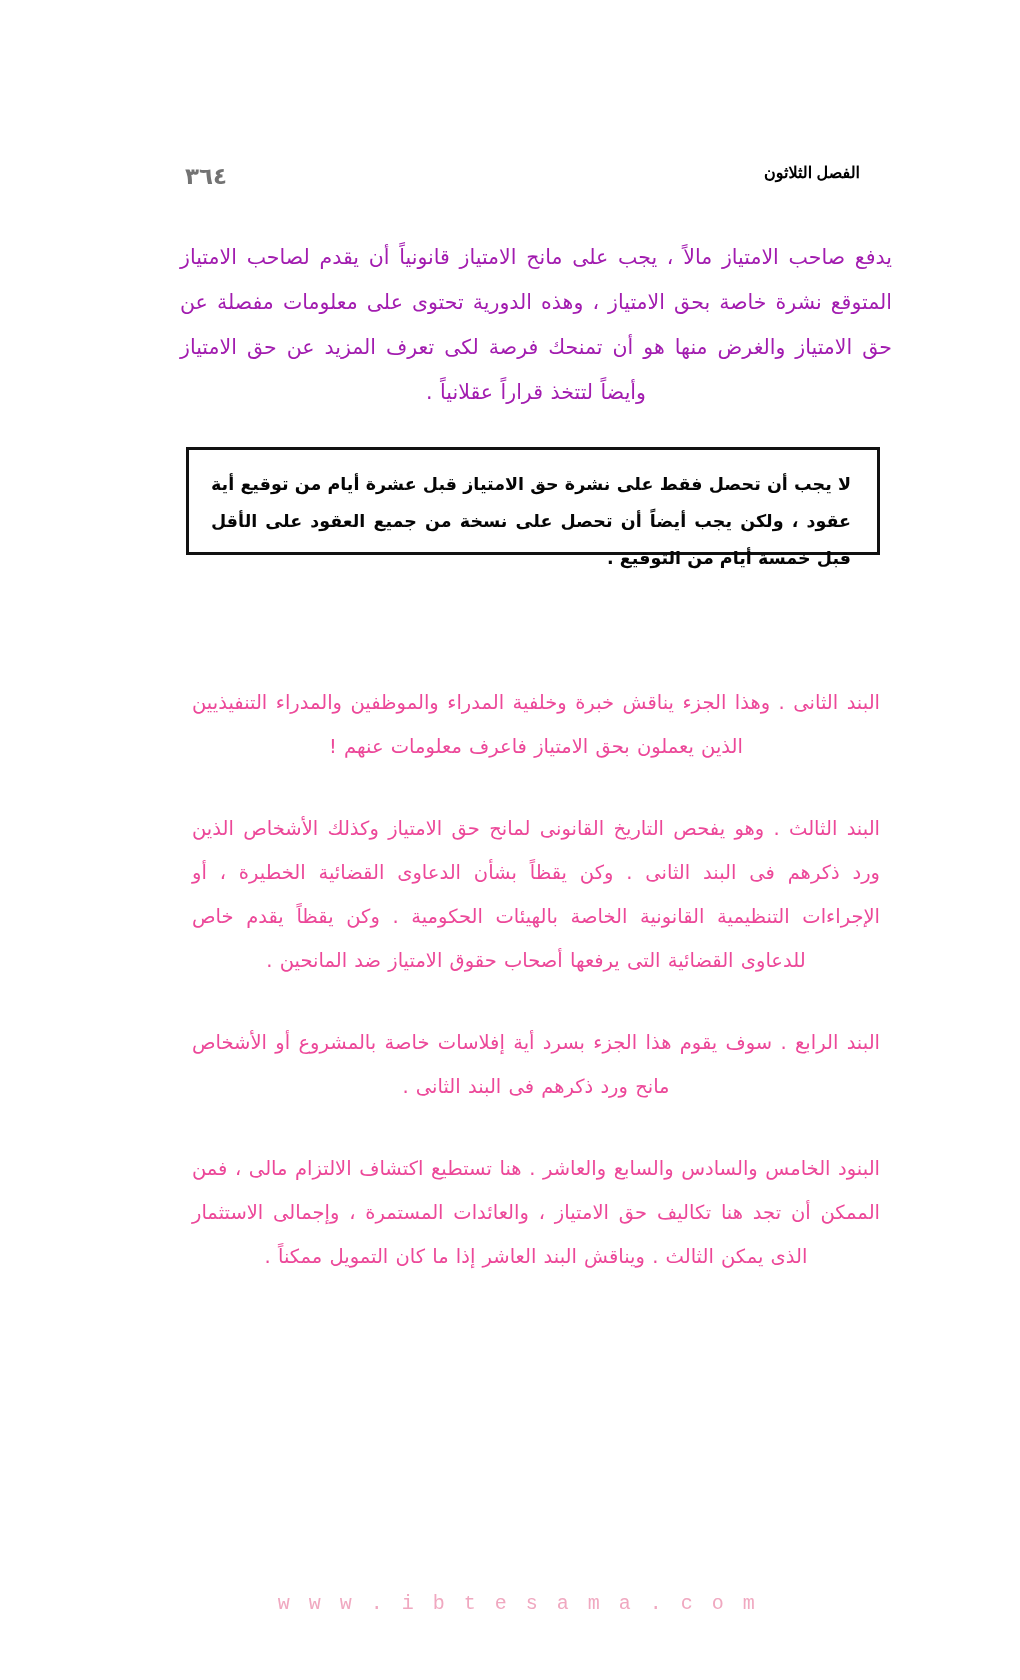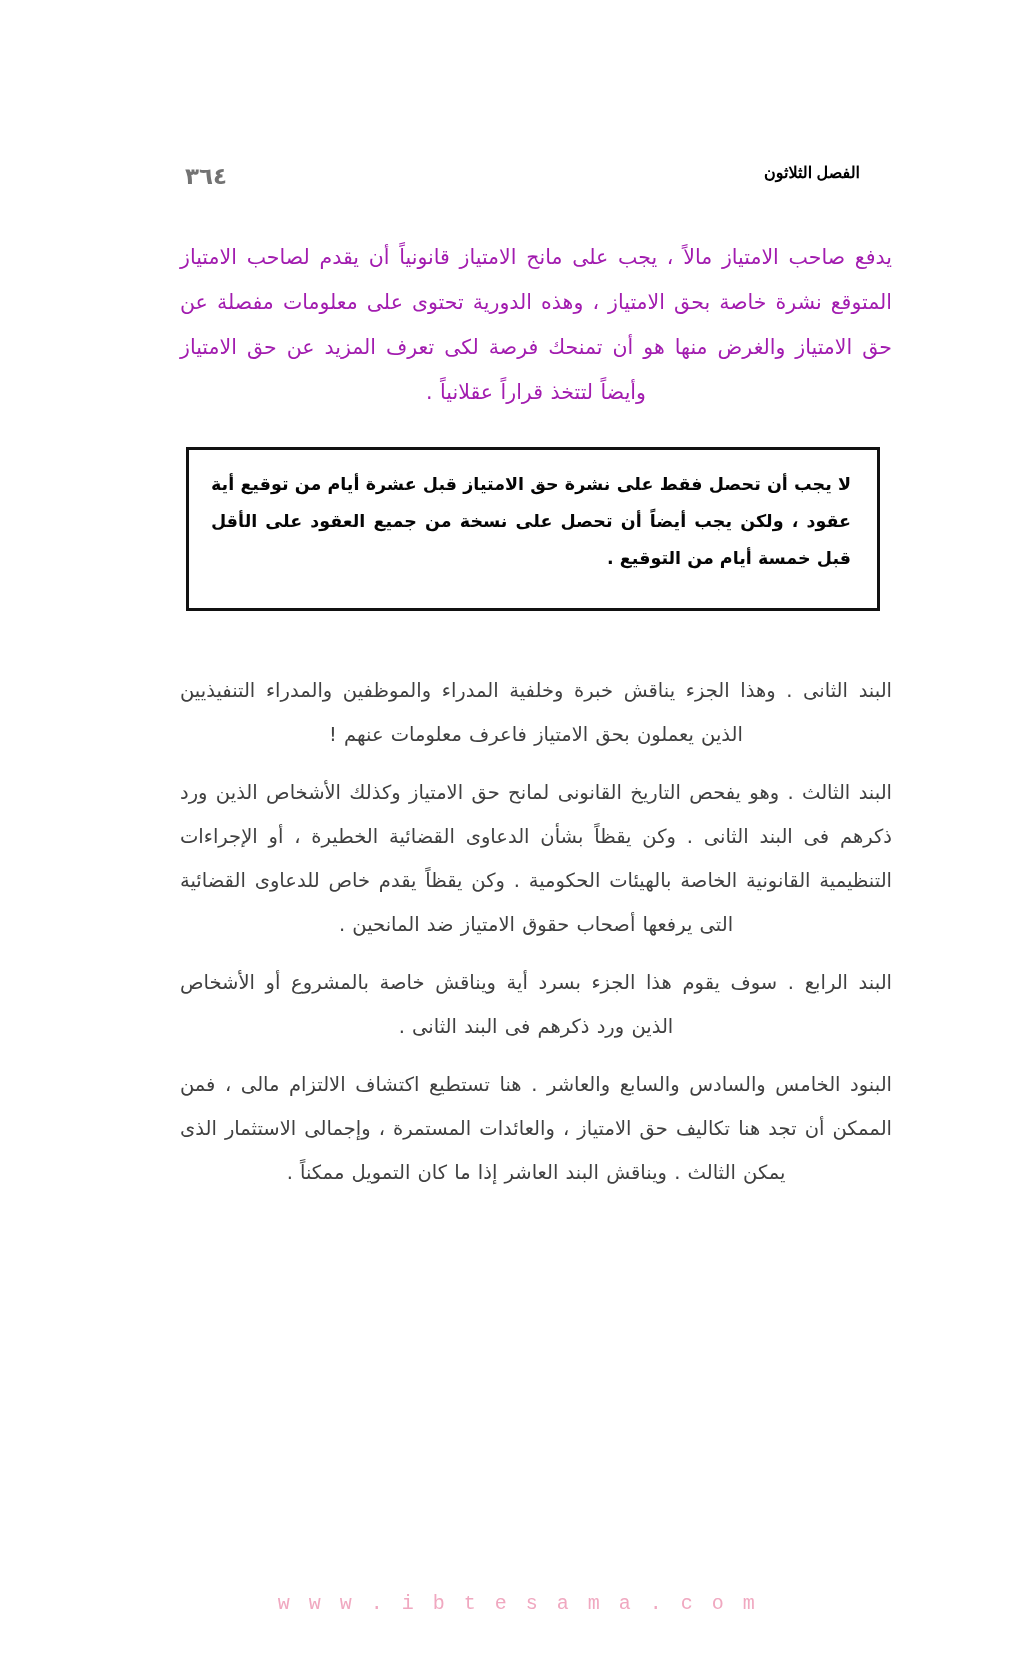--- a/index.html
+++ b/index.html
@@ -79,48 +79,48 @@
 
   .gap-sm { height: 14px; }
   .gap-md { height: 26px; }
 
   
   .callout {
     position: absolute;
     top: 447px;
     right: 140px;
     width: 694px;
-    height: 164px;
+    height: 108px;
     border: 3px solid #111111;
     box-sizing: border-box;
     background: #ffffff;
   }
   .callout-inner {
     direction: rtl;
     text-align: justify;
     text-align-last: right;
     font-family: "DejaVu Sans", sans-serif;
     font-size: 17.5px;
     font-weight: 700;
     line-height: 37px;
     color: #050505;
     padding: 16px 26px 0 22px;
     letter-spacing: -0.3px;
   }
 
   
   .block {
-    margin: 0;
+    margin: 12px;
     direction: rtl;
     text-align: justify;
     text-align-last: center;
     font-family: "DejaVu Sans", sans-serif;
     font-size: 19.5px;
     line-height: 44px;
-    color: #404040;
+    color: #ec4899;
     word-spacing: 1px;
   }
 
   
   .watermark {
     position: absolute;
     top: 1592px;
     left: 16px;
     right: 0;
     text-align: center;
@@ -158,21 +158,21 @@
     <div class="gap-md"></div>
 
     <p class="block">البند الثانى . وهذا الجزء يناقش خبرة وخلفية المدراء والموظفين والمدراء التنفيذيين الذين يعملون بحق الامتياز فاعرف معلومات عنهم !</p>
 
     <div class="gap-sm"></div>
 
     <p class="block">البند الثالث . وهو يفحص التاريخ القانونى لمانح حق الامتياز وكذلك الأشخاص الذين ورد ذكرهم فى البند الثانى . وكن يقظاً بشأن الدعاوى القضائية الخطيرة ، أو الإجراءات التنظيمية القانونية الخاصة بالهيئات الحكومية . وكن يقظاً يقدم خاص للدعاوى القضائية التى يرفعها أصحاب حقوق الامتياز ضد المانحين .</p>
 
     <div class="gap-sm"></div>
 
-    <p class="block">البند الرابع . سوف يقوم هذا الجزء بسرد أية ويناقش خاصة بالمشروع أو الأشخاص الذين ورد ذكرهم فى البند الثانى .</p>
+    <p class="block">البند الرابع . سوف يقوم هذا الجزء بسرد أية إفلاسات خاصة بالمشروع أو الأشخاص مانح ورد ذكرهم فى البند الثانى .</p>
 
     <div class="gap-sm"></div>
 
     <p class="block">البنود الخامس والسادس والسابع والعاشر . هنا تستطيع اكتشاف الالتزام مالى ، فمن الممكن أن تجد هنا تكاليف حق الامتياز ، والعائدات المستمرة ، وإجمالى الاستثمار الذى يمكن الثالث . ويناقش البند العاشر إذا ما كان التمويل ممكناً .</p>
 
   </div>
 
   <div class="watermark">w w w . i b t e s a m a . c o m</div>
 
 </div>

